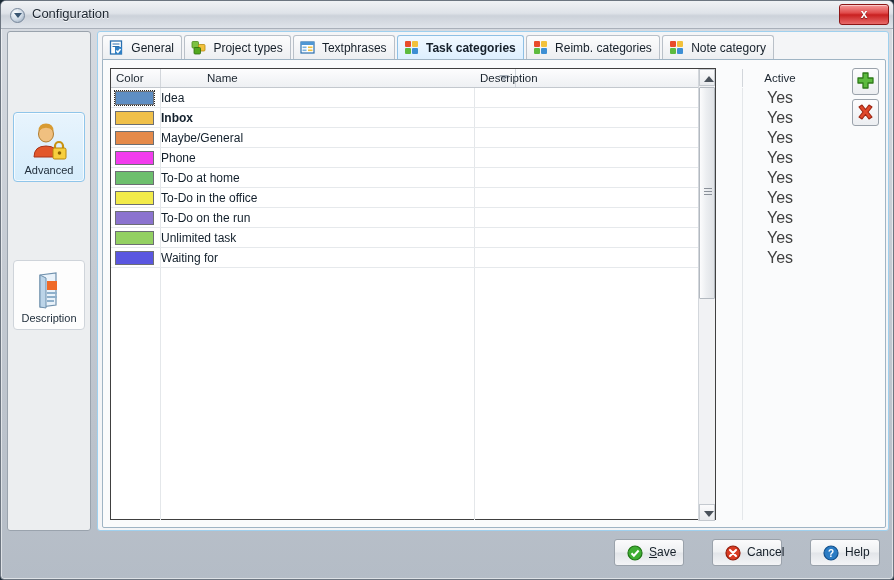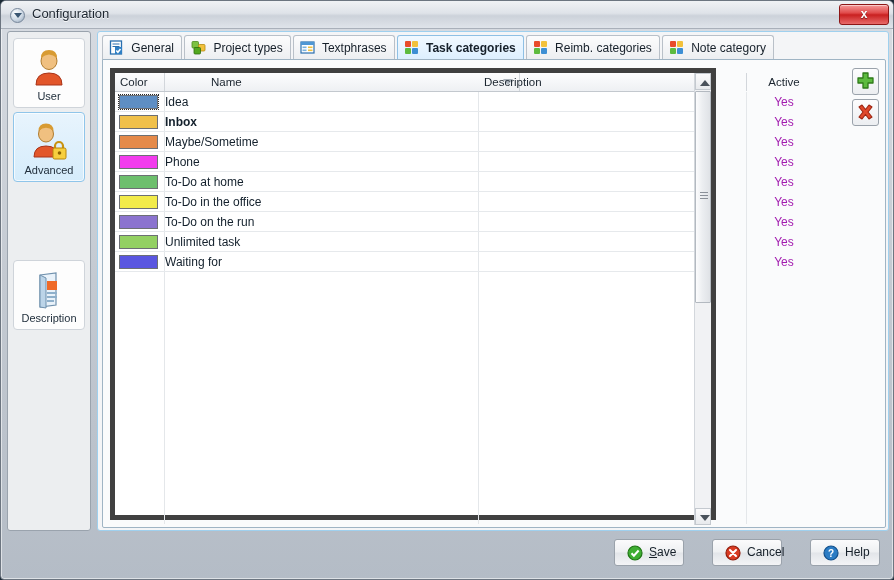--- a/index.html
+++ b/index.html
@@ -127,21 +127,21 @@
     position: absolute; left: 4px; top: 27px; width: 784px; height: 469px;
     background: #fafbfc;
     border: 1px solid #9fb4c4;
     border-radius: 0 2px 2px 2px;
   }
 
   
   #grid {
     position: absolute; left: 7px; top: 8px; width: 606px; height: 452px;
     background: #ffffff;
-    border: 5px solid #404040;
+    border: 1px solid #404040;
   }
   #gridhead {
     position: absolute; left: 0; top: 0; width: 100%; height: 19px;
     background: linear-gradient(180deg,#fdfdfe 0%, #eef0f3 100%);
     border-bottom: 1px solid #c3c8ce;
   }
   .hcell {
     position: absolute; top: 0; height: 18px; line-height: 18px;
     font-size: 11.5px; color: #1a242e; padding-left: 5px;
     border-right: 1px solid #d2d6db;
@@ -168,21 +168,21 @@
   .cname {
     position: absolute; left: 50px; top: 0; height: 20px; line-height: 20px;
     font-size: 12px; color: #13202c;
   }
   .cname.bold { font-weight: bold; }
   .cdesc {
     position: absolute; left: 364px; top: 0; width: 268px; height: 20px;
   }
   .cactive {
     position: absolute; left: 632px; top: 0; width: 74px; height: 20px;
-    line-height: 20px; text-align: center; font-size: 12px; color: #a21caf;
+    line-height: 20px; text-align: center; font-size: 16px; color: #404040;
   }
   .vline {
     position: absolute; top: 19px; width: 1px; height: 432px; background: #e4e7ea;
   }
 
   
   #vsb {
     position: absolute; right: 0; top: 0; width: 17px; height: 452px;
     background: #f1f2f4; border-left: 1px solid #d3d7dc;
   }
@@ -236,30 +236,20 @@
     <div id="win-title">Configuration</div>
     <div id="close-btn">
       <span>x</span>
     </div>
   </div>
 
   <div id="client">
 
     <div id="sidebar">
 
-      <div class="navitem" style="top:6px;">
-        <div class="navicon">
-          <svg width="42" height="42" viewBox="0 0 42 42">
-            <ellipse cx="21" cy="14" rx="8" ry="8.5" fill="#f0c080" stroke="#b07c2e" stroke-width="1"></ellipse>
-            <path d="M13 11 q8 -7 16 0 q0 -8 -8 -8 q-8 0 -8 8z" fill="#d89b33"></path>
-            <path d="M8 38 q0 -12 13 -12 q13 0 13 12z" fill="#e2562a" stroke="#a8341a" stroke-width="1"></path>
-          </svg>
-        </div>
-        <div class="lbl">User</div>
-      </div>
 
       <div class="navitem sel" style="top:80px;">
         <div class="navicon">
           <svg width="42" height="42" viewBox="0 0 42 42">
             <ellipse cx="18" cy="13" rx="7.5" ry="8" fill="#f0c080" stroke="#b07c2e" stroke-width="1"></ellipse>
             <path d="M10.5 10 q7.5 -6.5 15 0 q0 -7.5 -7.5 -7.5 q-7.5 0 -7.5 7.5z" fill="#d89b33"></path>
             <path d="M6 36 q0 -11 12 -11 q12 0 12 11z" fill="#e2562a" stroke="#a8341a" stroke-width="1"></path>
             <path d="M27 28 v-3 a4 4 0 0 1 8 0 v3" fill="none" stroke="#c9920f" stroke-width="2.2"></path>
             <rect x="25" y="27" width="13" height="11" rx="1.6" fill="#f7cf3e" stroke="#b8860b" stroke-width="1"></rect>
             <circle cx="31.5" cy="32" r="1.8" fill="#8a6200"></circle>
@@ -414,21 +404,21 @@
 
           <div class="row" style="top:39px;">
             <div class="swatch" style="background:#f0c04a"></div>
             <div class="cname bold">Inbox</div>
             <div class="cdesc"></div>
             <div class="cactive">Yes</div>
           </div>
 
           <div class="row" style="top:59px;">
             <div class="swatch" style="background:#e58a4a"></div>
-            <div class="cname">Maybe/Sometime</div>
+            <div class="cname">Maybe/General</div>
             <div class="cdesc"></div>
             <div class="cactive">Yes</div>
           </div>
 
           <div class="row" style="top:79px;">
             <div class="swatch" style="background:#f23ced"></div>
             <div class="cname">Phone</div>
             <div class="cdesc"></div>
             <div class="cactive">Yes</div>
           </div>

